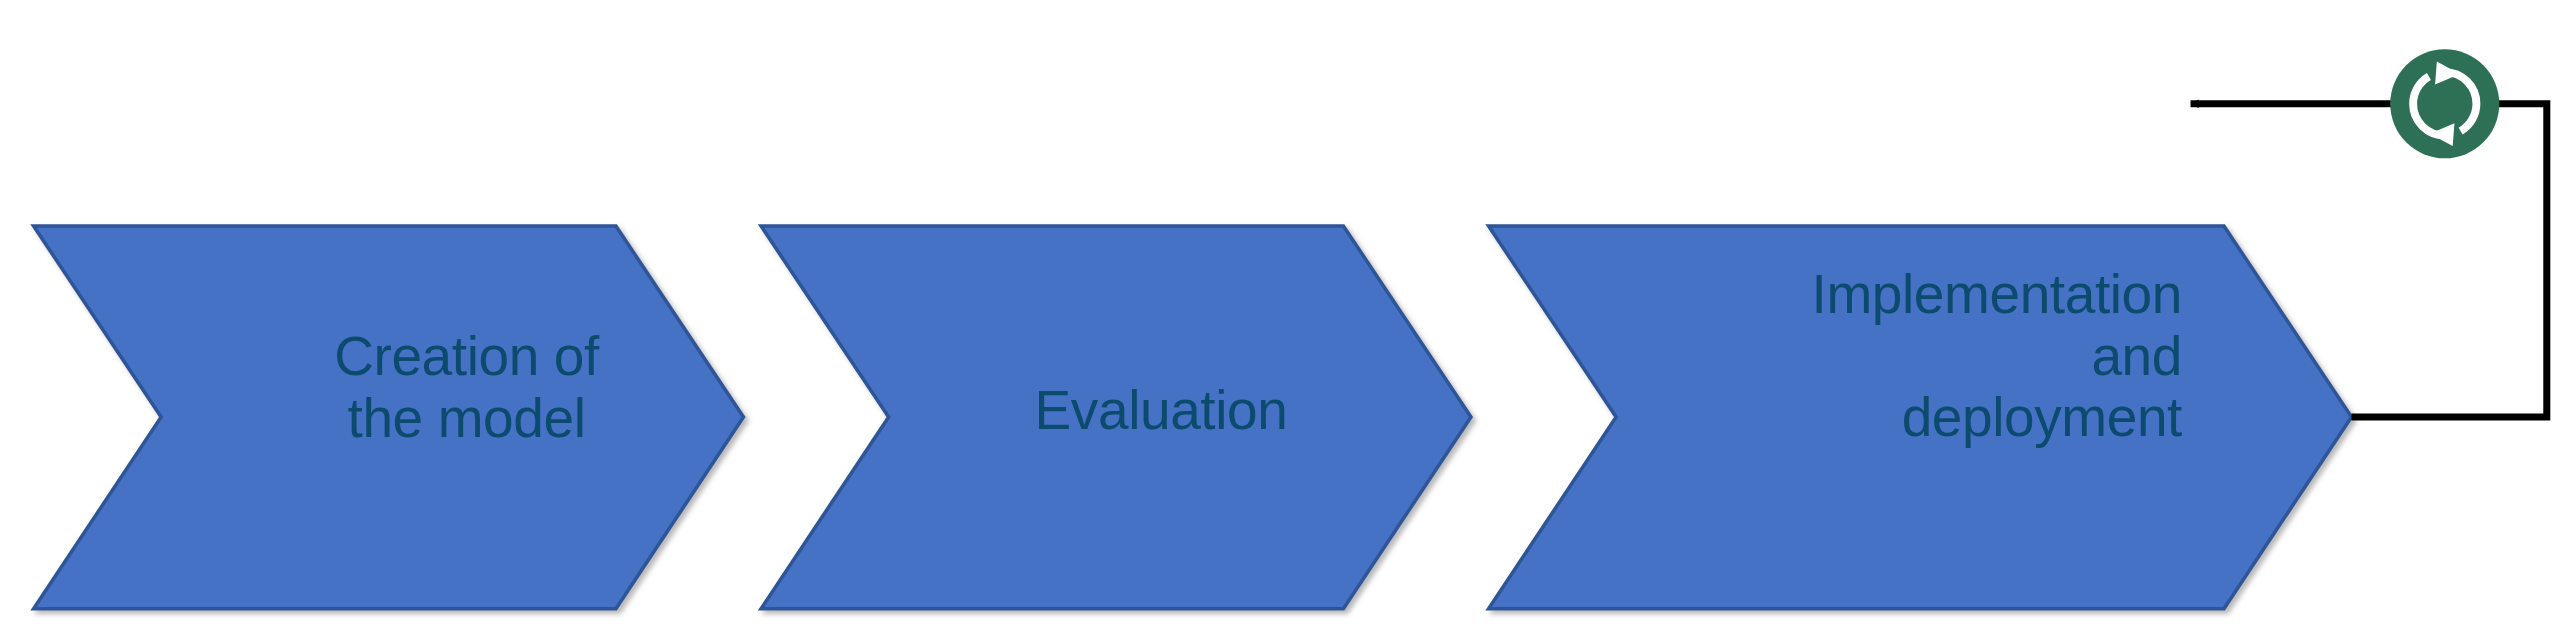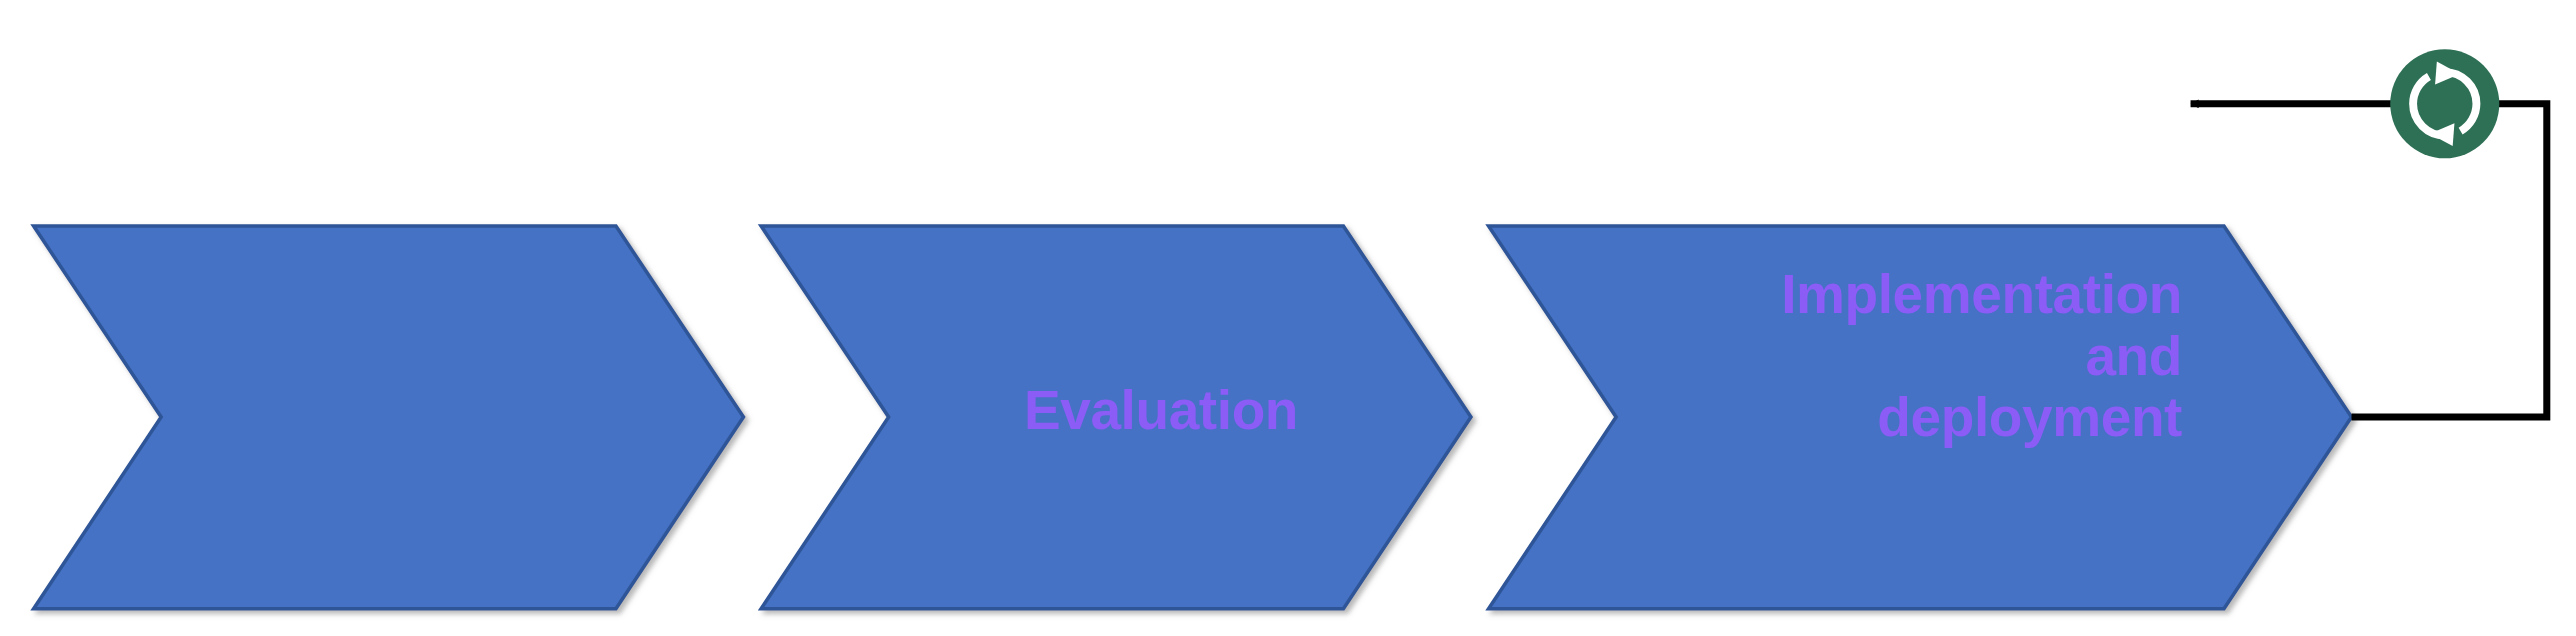--- a/index.html
+++ b/index.html
@@ -19,23 +19,23 @@
   }
   .layer {
     position: absolute;
     inset: 0;
     width: 2576px;
     height: 636px;
   }
   
   .chev-label {
     position: absolute;
-    color: #8b5cf6;
+    color: #0c4a6e;
     font-family: "Liberation Sans", sans-serif;
-    font-weight: 700;
+    font-weight: 400;
     line-height: 1.12;
     letter-spacing: -0.4px;
     white-space: pre-line;
     pointer-events: none;
   }
   #chev-label-0 {
     left: 264px;
     top: 326px;
     width: 405px;
     font-size: 55px;
@@ -104,20 +104,22 @@
       <g fill="none" stroke="#FFFFFF" stroke-width="9" stroke-linecap="butt">
         <path d="M 2779 82 A 36 36 0 0 1 2815 118 A 36 36 0 0 1 2797 149"></path>
         <path d="M 2779 154 A 36 36 0 0 1 2743 118 A 36 36 0 0 1 2761 87"></path>
       </g>
       <polygon points="2770,70 2796,84 2768,96" fill="#FFFFFF"></polygon>
       <polygon points="2788,166 2762,152 2790,140" fill="#FFFFFF"></polygon>
     </g>
 
   </svg>
 
+  <div class="chev-label" id="chev-label-0">Creation of
+the model</div>
   <div class="chev-label" id="chev-label-1">Evaluation</div>
   <div class="chev-label" id="chev-label-2">Implementation
 and
 deployment</div>
 
 
 </div>
 
 
 </body></html>

